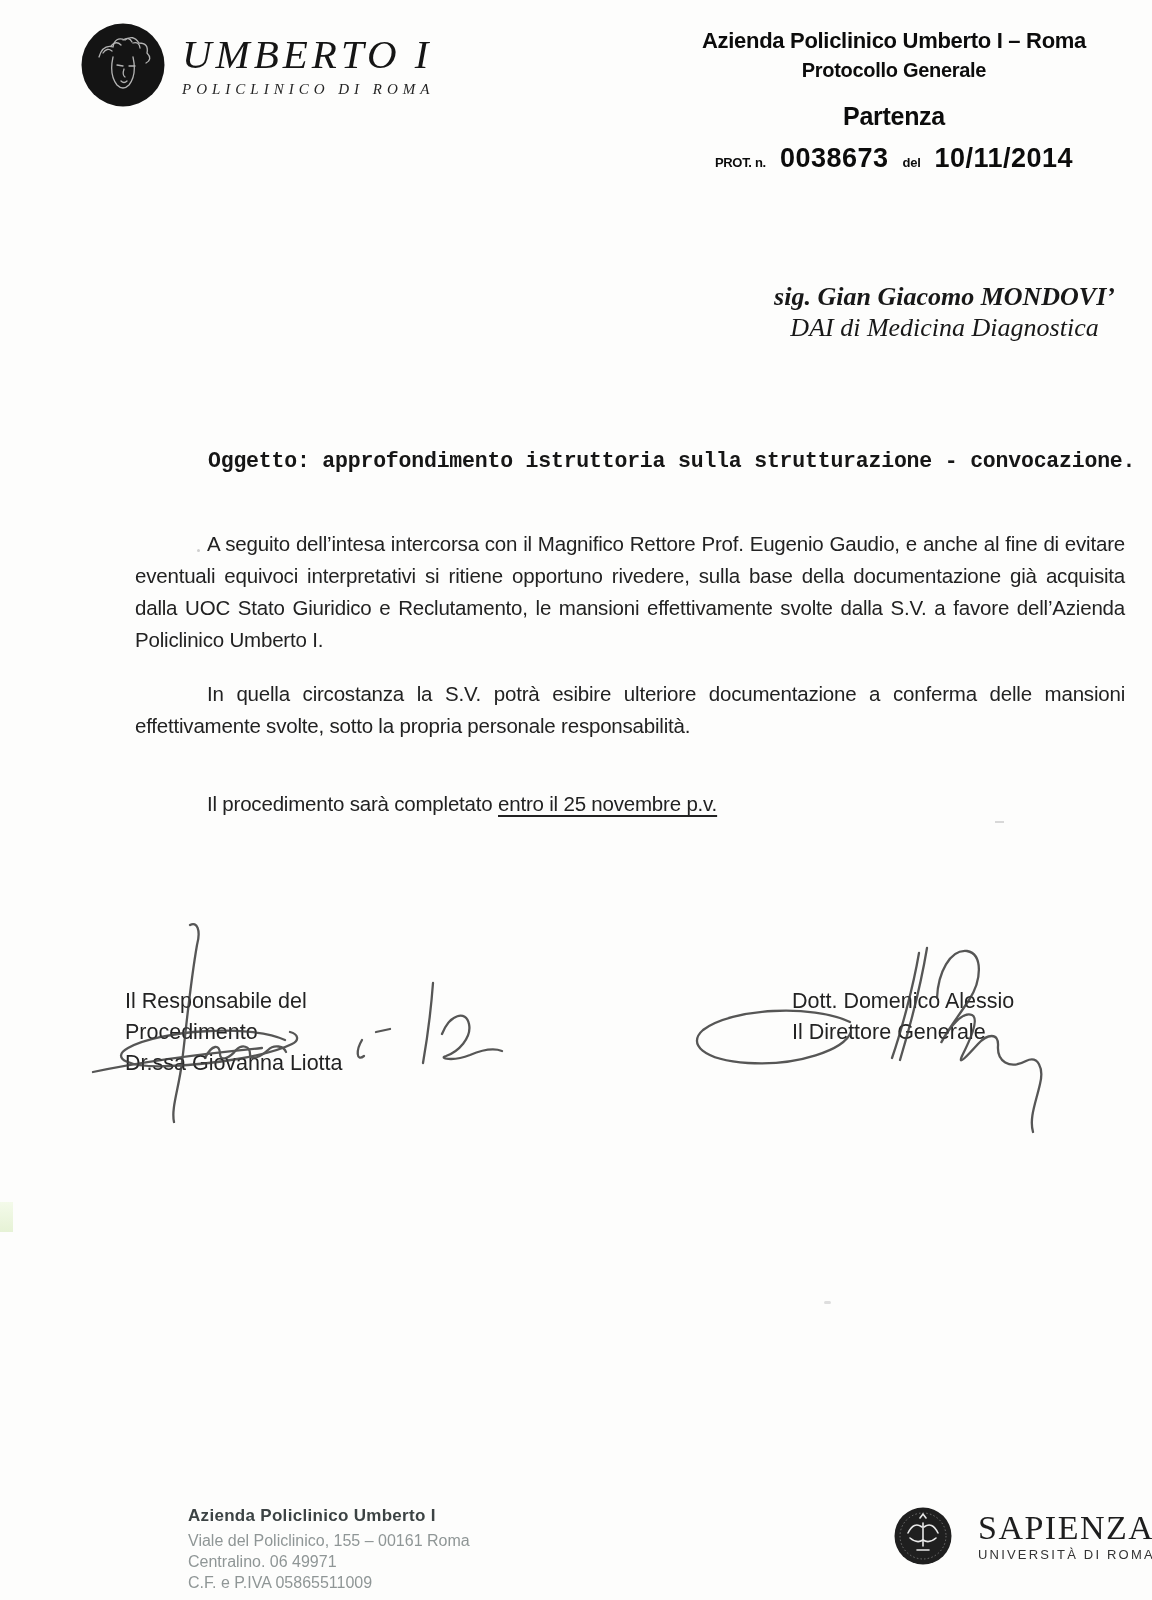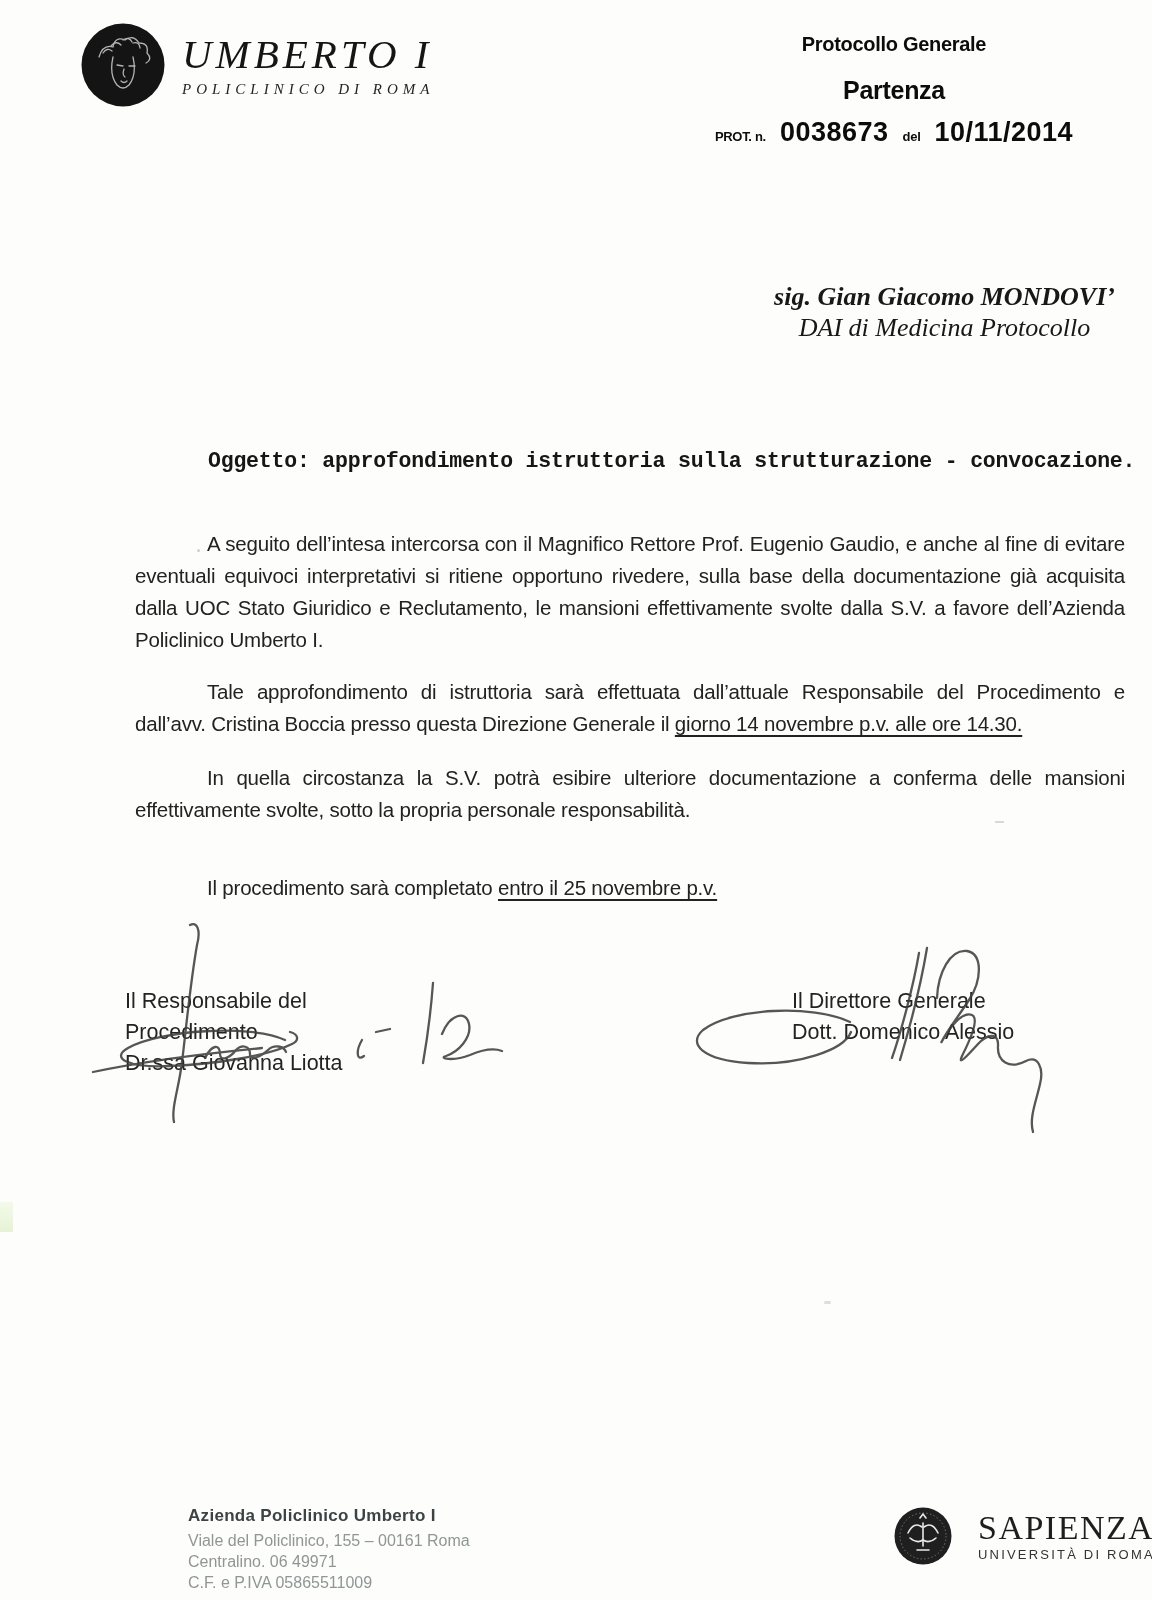--- a/index.html
+++ b/index.html
@@ -96,51 +96,51 @@
       <path d="M 44 47 q -2 6 1 8"></path>
       <path d="M 41 59 q 3 3 6 0"></path>
     </g>
   </svg>
   <div class="logo-text">
     <div class="logo-title">UMBERTO I</div>
     <div class="logo-sub">POLICLINICO DI ROMA</div>
   </div>
 
   <div class="stamp">
+    <div class="stamp-l1">Azienda Policlinico Umberto I – Roma</div>
     <div class="stamp-l2">Protocollo Generale</div>
     <div class="stamp-l3">Partenza</div>
     <div class="stamp-prot">
       <span class="small">PROT. n.</span>
       <span class="big">0038673</span>
       <span class="small">del</span>
       <span class="big">10/11/2014</span>
     </div>
   </div>
 
   <div class="recipient">
     <div class="r1">sig. Gian Giacomo MONDOVI’</div>
-    <div class="r2">DAI di Medicina Protocollo</div>
+    <div class="r2">DAI di Medicina Diagnostica</div>
   </div>
 
   <div class="subject">Oggetto: approfondimento istruttoria sulla strutturazione - convocazione.</div>
 
   <div class="body-text">
     <p class="p1">A seguito dell’intesa intercorsa con il Magnifico Rettore Prof. Eugenio Gaudio, e anche al fine di evitare eventuali equivoci interpretativi si ritiene opportuno rivedere, sulla base della documentazione già acquisita dalla UOC Stato Giuridico e Reclutamento, le mansioni effettivamente svolte dalla S.V. a favore dell’Azienda Policlinico Umberto I.</p>
-    <p class="p2"><span>Tale approfondimento di istruttoria sarà effettuata dall’attuale Responsabile del Procedimento e dall’avv. Cristina Boccia presso questa Direzione Generale il </span><span class="u">giorno 14 novembre p.v. alle ore 14.30.</span></p>
     <p class="p3">In quella circostanza la S.V. potrà esibire ulteriore documentazione a conferma delle mansioni effettivamente svolte, sotto la propria personale responsabilità.</p>
     <p class="p4"><span>Il procedimento sarà completato </span><span class="u">entro il 25 novembre p.v.</span></p>
   </div>
 
   <div class="sig-block sig-left">
     <div>Il Responsabile del Procedimento</div>
     <div>Dr.ssa Giovanna Liotta</div>
   </div>
   <div class="sig-block sig-right">
+    <div>Dott. Domenico Alessio</div>
     <div>Il Direttore Generale</div>
-    <div>Dott. Domenico Alessio</div>
   </div>
 
   <svg class="sig-svg" viewBox="0 0 1152 1600">
     <g fill="none" stroke="#3f3f3f" stroke-width="2.3" stroke-linecap="round" opacity="0.88">
 
       <path d="M 190 925 C 197 921 201 930 197 945 C 190 985 186 1030 182 1062 C 179 1088 171 1108 174 1122"></path>
       <path d="M 93 1072 C 140 1062 210 1053 262 1048"></path>
       <path d="M 285 1040 C 250 1024 160 1030 128 1048 C 110 1058 128 1068 170 1066 C 215 1064 268 1056 292 1044 C 300 1040 298 1034 290 1032"></path>
       <path d="M 205 1058 C 212 1044 220 1044 220 1054 C 220 1062 230 1058 236 1050 C 242 1044 250 1046 250 1054 C 250 1062 262 1056 268 1050 C 274 1044 284 1046 286 1052"></path>
       <path d="M 362 1040 C 356 1050 356 1062 364 1056"></path>

